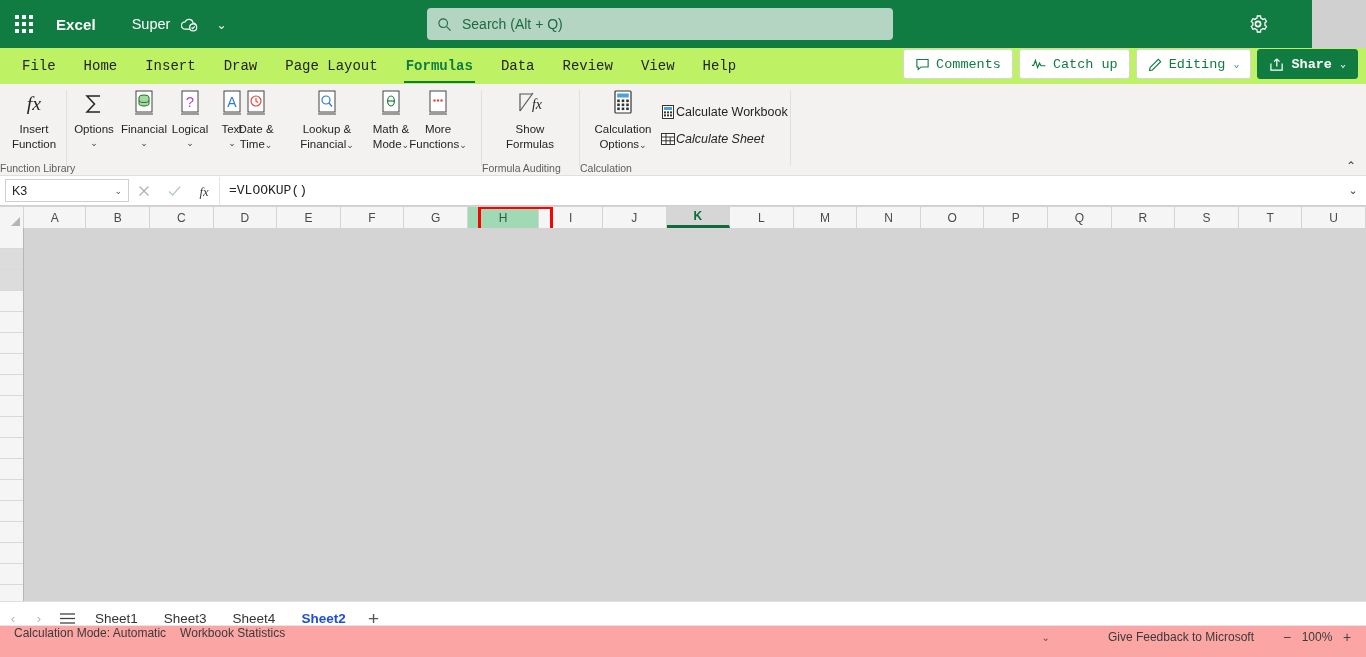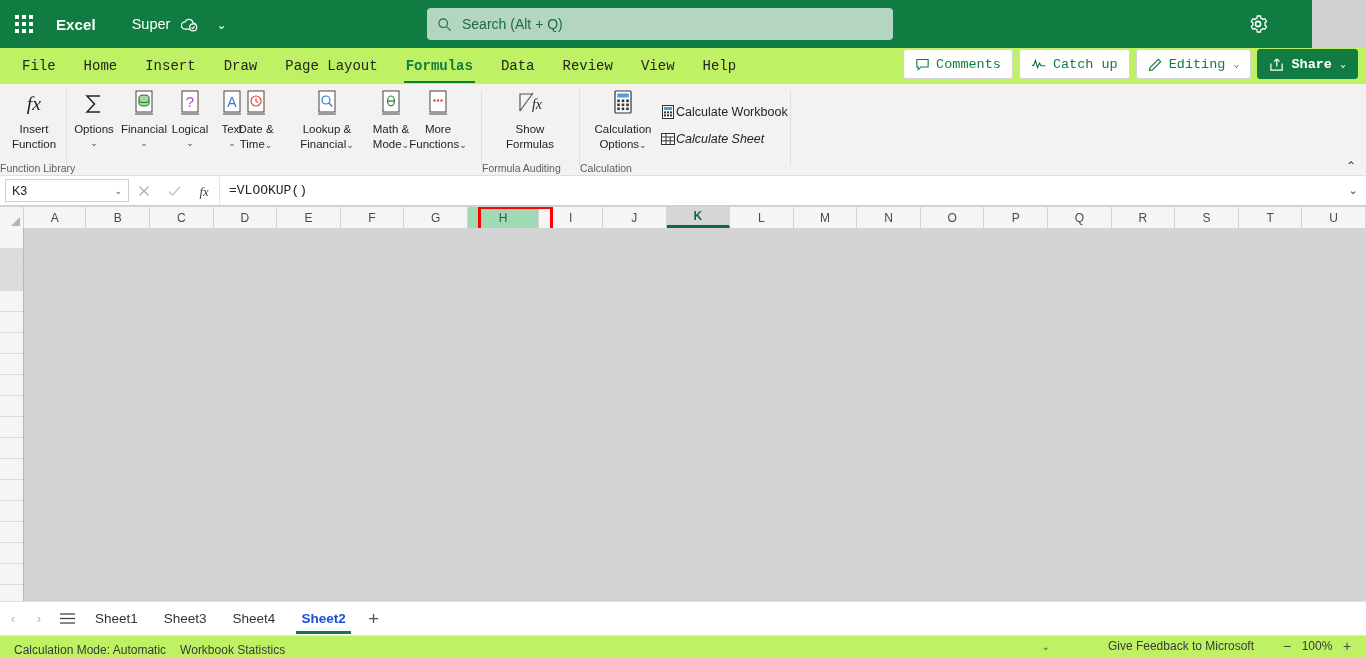--- a/index.html
+++ b/index.html
@@ -239,23 +239,23 @@
   }
   .addsheet {
     width: 30px; height: 30px; display: flex;
     align-items: center; justify-content: center;
     font-size: 19px; color: #555; cursor: pointer;
   }
 
   
   .statusbar {
     position: absolute; bottom: 0; left: 0;
-    width: 1366px; height: 22px;
-    background: #bef264; border-top: 1px solid #e6e6e6;
-    display: flex; align-items: flex-end;
+    width: 1366px; height: 32px;
+    background: #fca5a5; border-top: 1px solid #e6e6e6;
+    display: flex; align-items: flex-start;
     font-size: 12px; color: #3b3a39;
   }
   .sb-item { margin-left: 14px; cursor: pointer; white-space: nowrap; }
   .sb-right {
     position: absolute; right: 0; display: flex;
     align-items: center; height: 22px;
   }
   .sb-chev { font-size: 10px; color: #555; margin-right: 44px; cursor: pointer; }
   .zoom-btn {
     width: 22px; text-align: center; font-size: 14px;

